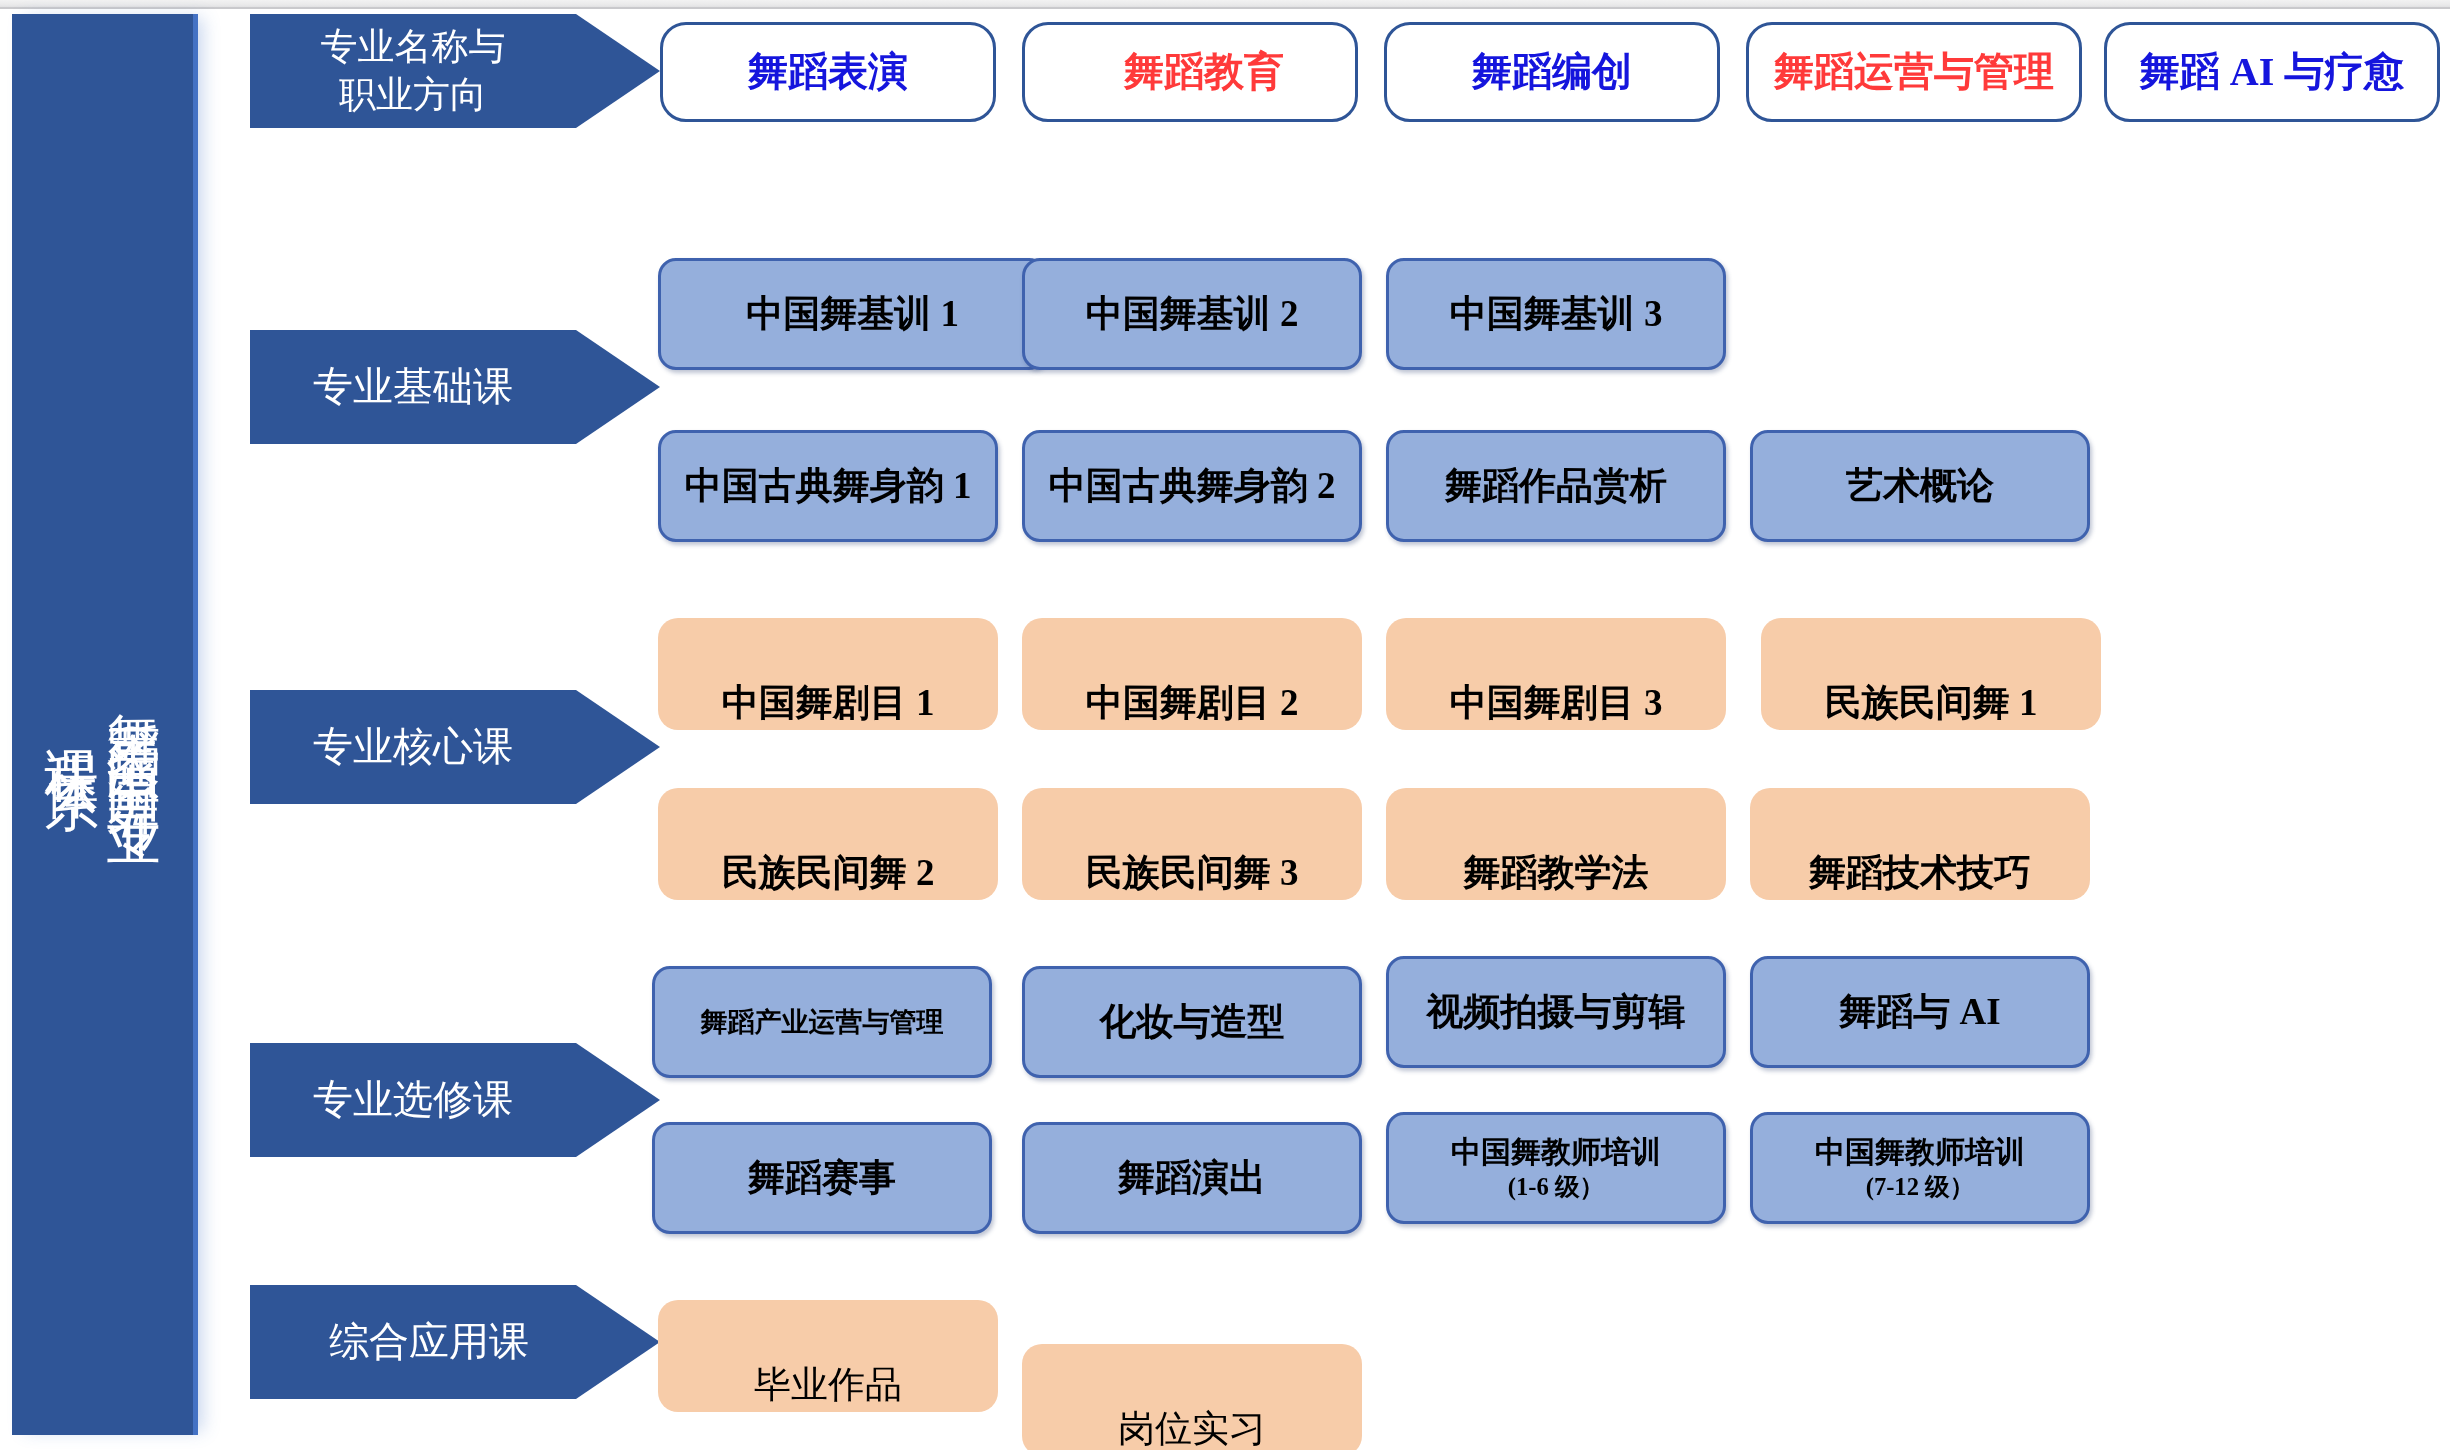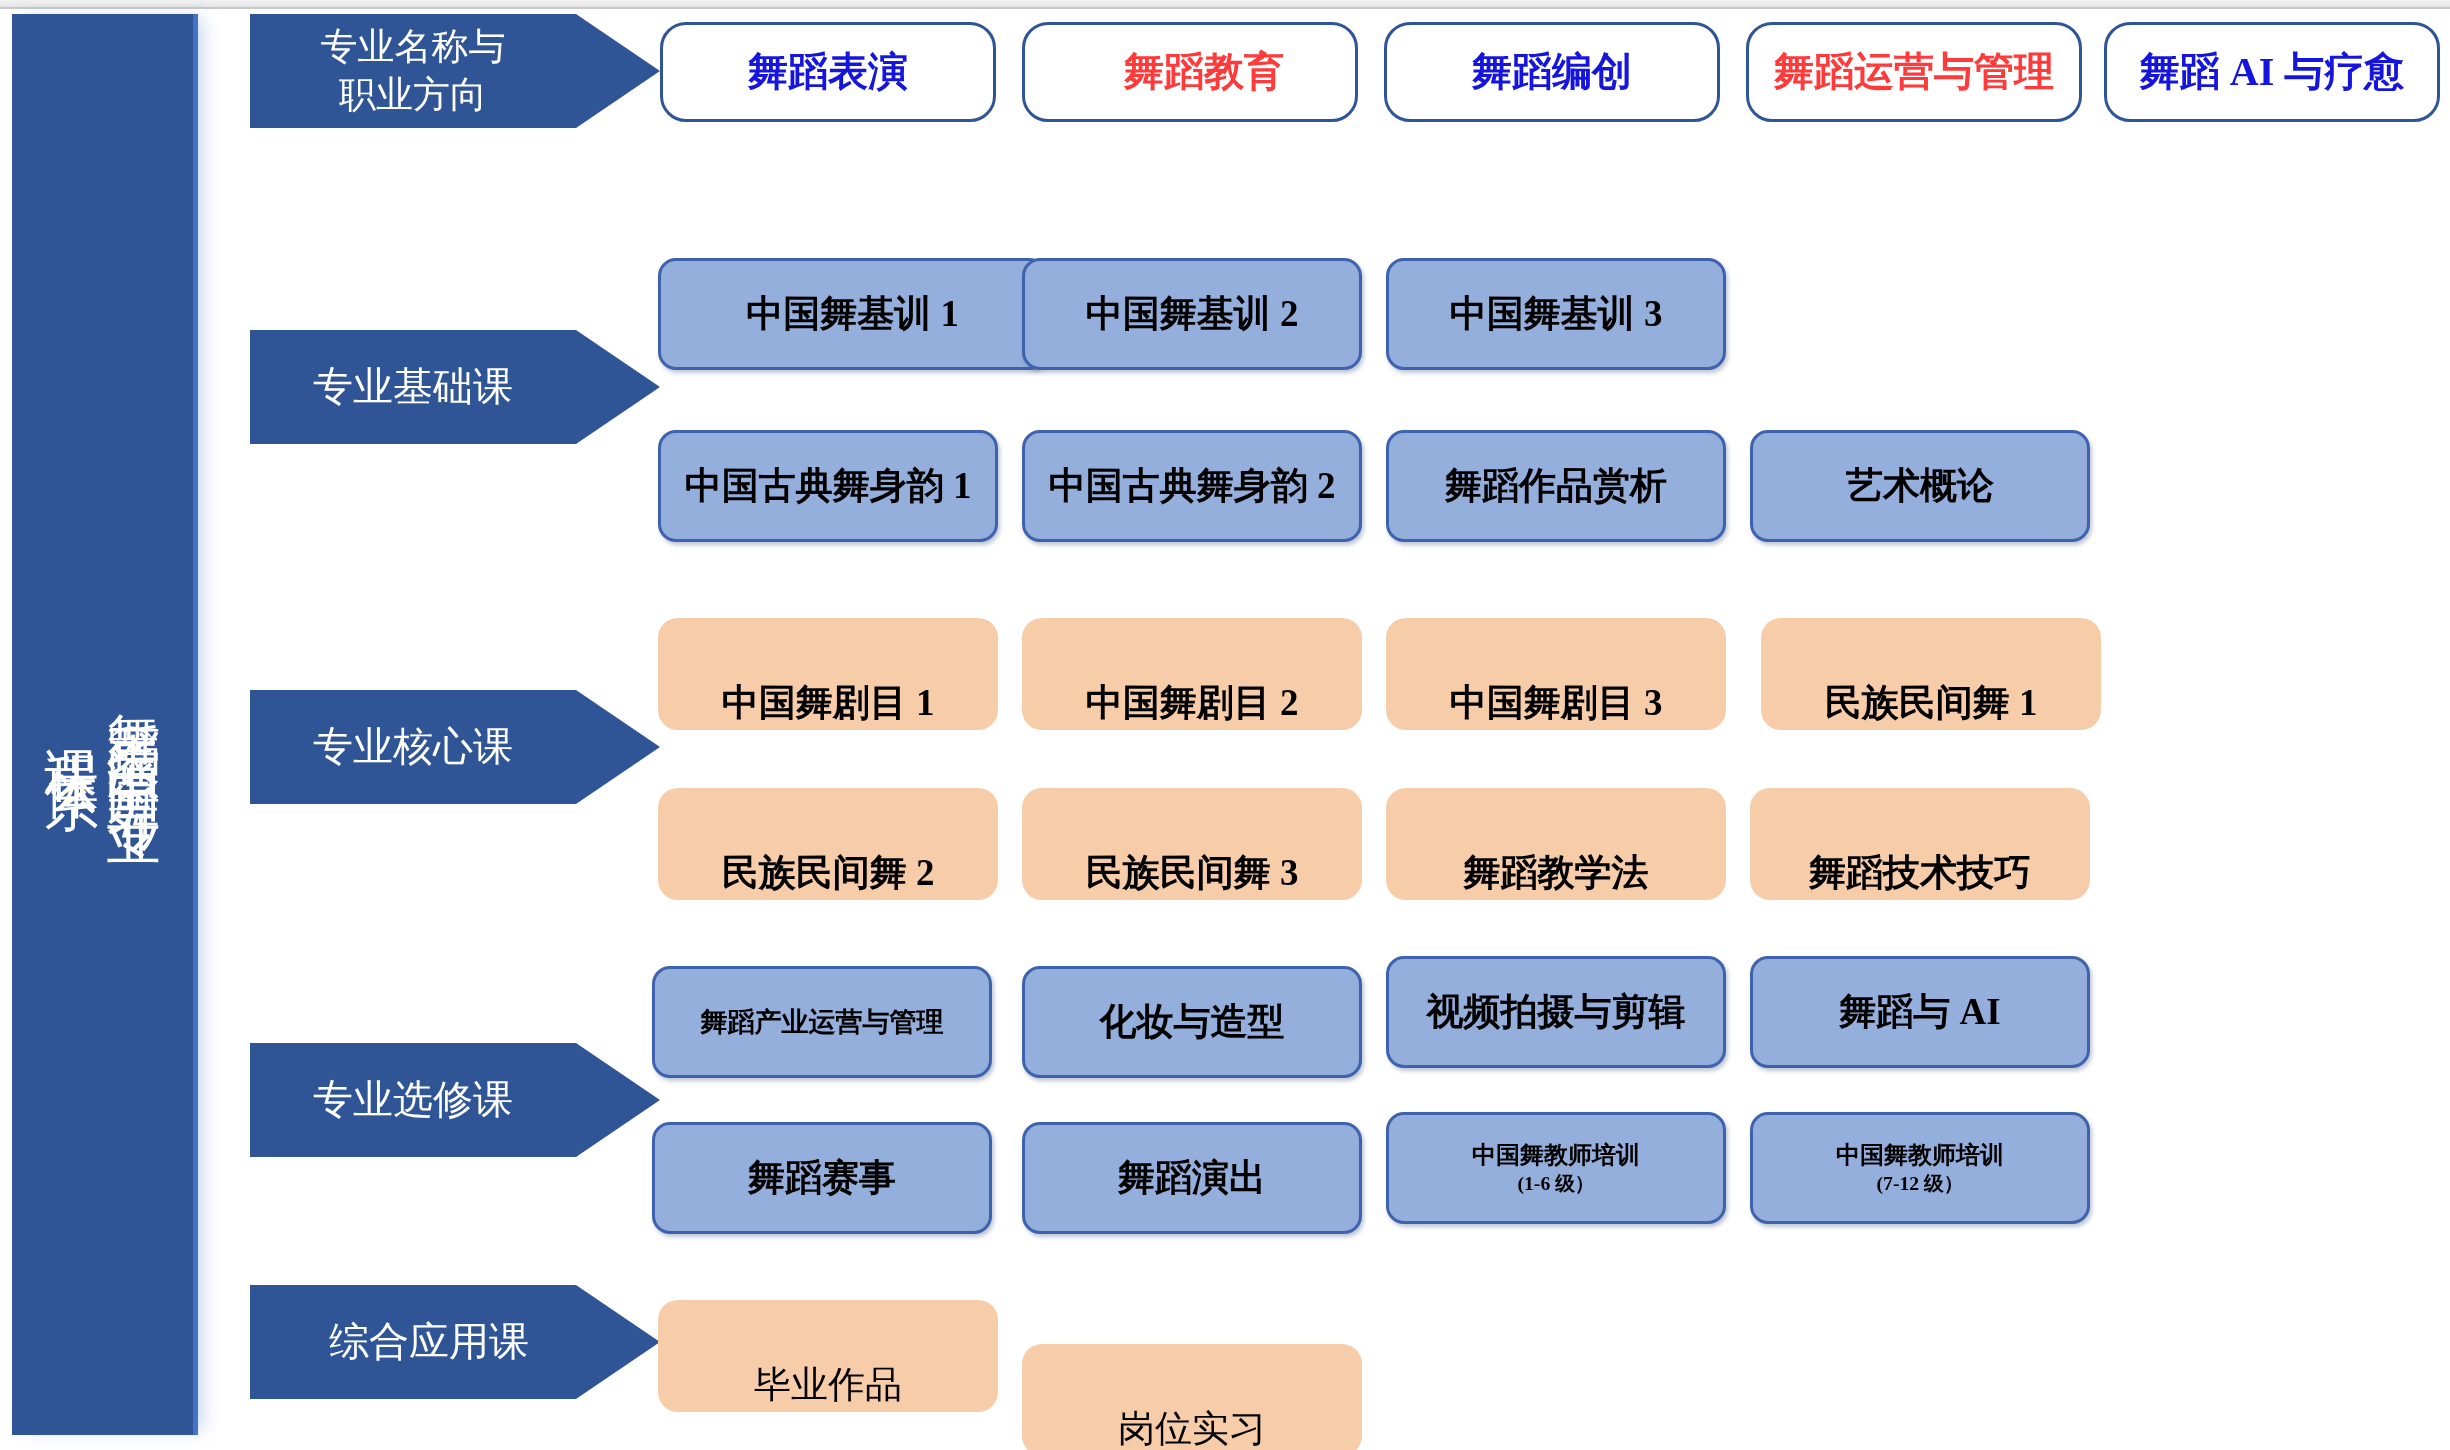--- a/index.html
+++ b/index.html
@@ -123,21 +123,21 @@
   .card.orange {
     background: #F7CCA9;
     border: none;
     color: #000000;
     font-size: 37px;
     font-weight: 700;
     border-radius: 20px;
     align-items: flex-end;
   }
   .card.small   { font-size: 27px; }
-  .card.medium  { font-size: 24px; align-items: center; }
+  .card.medium  { font-size: 30px; align-items: center; }
   .card .ln     { display: block; }
   .card .ln2    { display: block; font-size: 0.82em; }
   .card.plain   { font-weight: 400; }
 </style>
 </head>
 <body>
 
 <div id="stage">
 
   <div class="top-band"></div>

